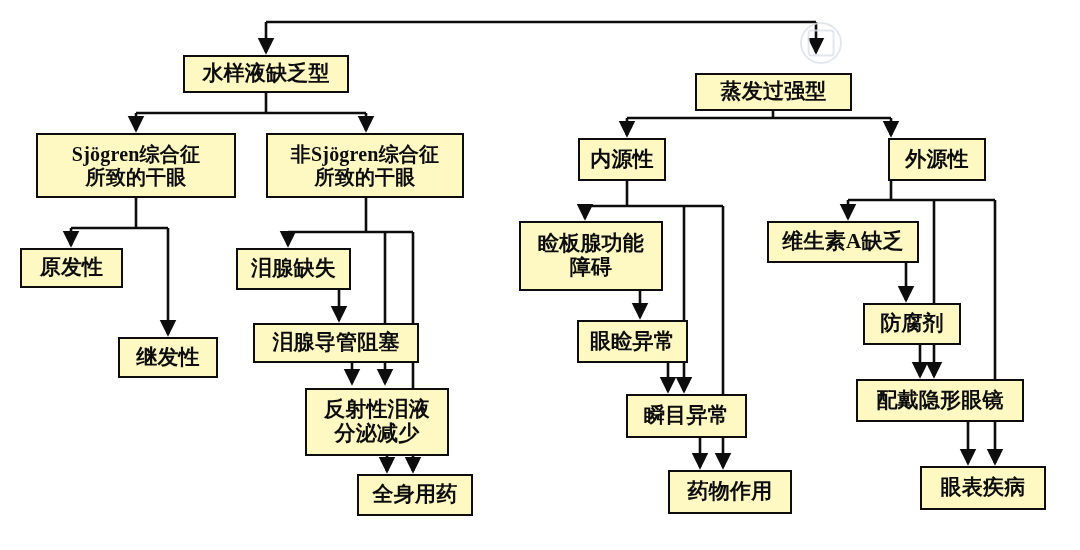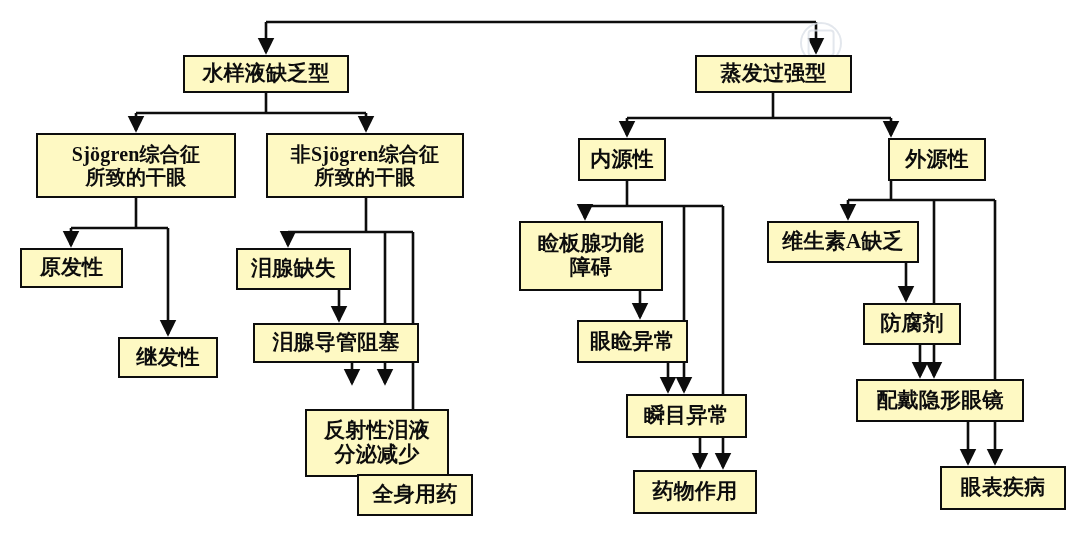--- a/index.html
+++ b/index.html
@@ -190,37 +190,37 @@
       <path class="edge" d="M 920 345 L 920 376" marker-end="url(#arrow)"></path>
     </g>
 
     <g>
       <path class="edge" d="M 968 422 L 968 463" marker-end="url(#arrow)"></path>
     </g>
   </svg>
 
   <div id="node-layer">
       <div class="node-box" style="left: 183px; top: 55px; width: 166px; height: 38px; font-size: 21px;"><span class="node-label">水样液缺乏型</span></div>
-      <div class="node-box" style="left: 695px; top: 55px; width: 157px; height: 38px; font-size: 21px;"><span class="node-label">蒸发过强型</span></div>
+      <div class="node-box" style="left: 695px; top: 73px; width: 157px; height: 38px; font-size: 21px;"><span class="node-label">蒸发过强型</span></div>
       <div class="node-box" style="left: 36px; top: 133px; width: 200px; height: 65px; font-size: 20px;"><span class="node-label">Sjögren综合征
 所致的干眼</span></div>
       <div class="node-box" style="left: 266px; top: 133px; width: 198px; height: 65px; font-size: 20px;"><span class="node-label">非Sjögren综合征
 所致的干眼</span></div>
       <div class="node-box" style="left: 578px; top: 138px; width: 88px; height: 43px; font-size: 21px;"><span class="node-label">内源性</span></div>
       <div class="node-box" style="left: 842px; top: 138px; width: 98px; height: 43px; font-size: 21px; margin-left: 46px;"><span class="node-label">外源性</span></div>
       <div class="node-box" style="left: 20px; top: 248px; width: 103px; height: 40px; font-size: 21px; align-items: center;"><span class="node-label">原发性</span></div>
       <div class="node-box" style="left: 118px; top: 337px; width: 100px; height: 41px; font-size: 21px;"><span class="node-label">继发性</span></div>
       <div class="node-box" style="left: 236px; top: 248px; width: 115px; height: 42px; font-size: 21px;"><span class="node-label">泪腺缺失</span></div>
       <div class="node-box" style="left: 253px; top: 323px; width: 166px; height: 40px; font-size: 21px;"><span class="node-label">泪腺导管阻塞</span></div>
-      <div class="node-box" style="left: 305px; top: 409px; width: 144px; height: 68px; font-size: 21px;"><span class="node-label">反射性泪液
+      <div class="node-box" style="left: 305px; top: 388px; width: 144px; height: 68px; font-size: 21px;"><span class="node-label">反射性泪液
 分泌减少</span></div>
       <div class="node-box" style="left: 357px; top: 474px; width: 116px; height: 42px; font-size: 21px;"><span class="node-label">全身用药</span></div>
       <div class="node-box" style="left: 519px; top: 221px; width: 144px; height: 70px; font-size: 21px;"><span class="node-label">睑板腺功能
 障碍</span></div>
       <div class="node-box" style="left: 577px; top: 320px; width: 111px; height: 43px; font-size: 21px;"><span class="node-label">眼睑异常</span></div>
       <div class="node-box" style="left: 626px; top: 394px; width: 121px; height: 44px; font-size: 21px;"><span class="node-label">瞬目异常</span></div>
-      <div class="node-box" style="left: 633px; top: 470px; width: 124px; height: 44px; font-size: 21px; justify-content: center;"><span class="node-label">药物作用</span></div>
+      <div class="node-box" style="left: 668px; top: 470px; width: 124px; height: 44px; font-size: 21px; justify-content: center;"><span class="node-label">药物作用</span></div>
       <div class="node-box" style="left: 767px; top: 221px; width: 152px; height: 42px; font-size: 21px;"><span class="node-label">维生素A缺乏</span></div>
       <div class="node-box" style="left: 863px; top: 303px; width: 98px; height: 42px; font-size: 21px;"><span class="node-label">防腐剂</span></div>
       <div class="node-box" style="left: 856px; top: 379px; width: 168px; height: 43px; font-size: 21px;"><span class="node-label">配戴隐形眼镜</span></div>
-      <div class="node-box" style="left: 920px; top: 466px; width: 126px; height: 44px; font-size: 21px; margin-left: 20px;"><span class="node-label">眼表疾病</span></div>
+      <div class="node-box" style="left: 920px; top: 466px; width: 126px; height: 44px; font-size: 21px;"><span class="node-label">眼表疾病</span></div>
     </div>
 </div>
 
 </body></html>

